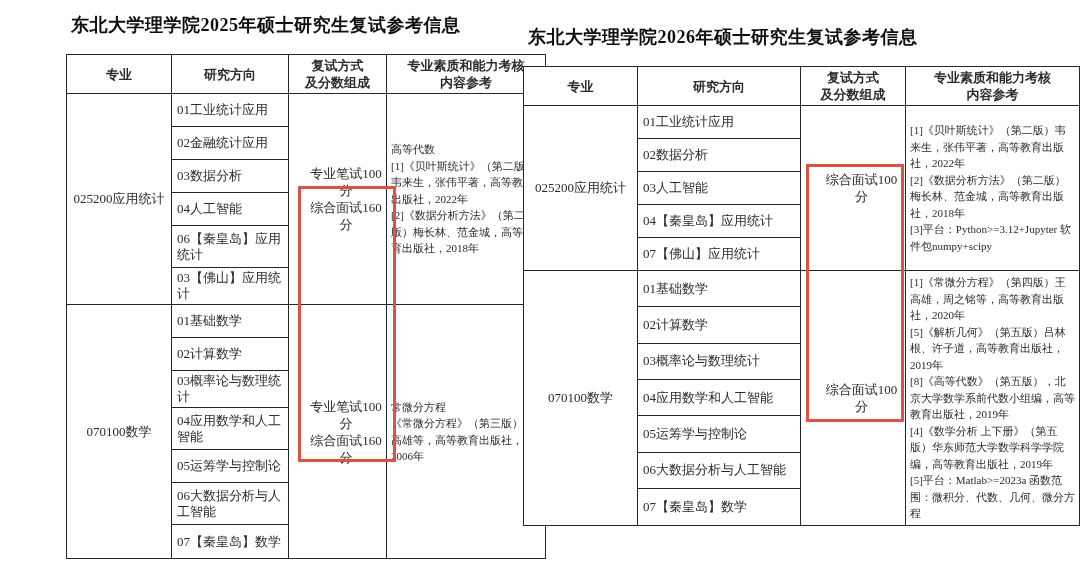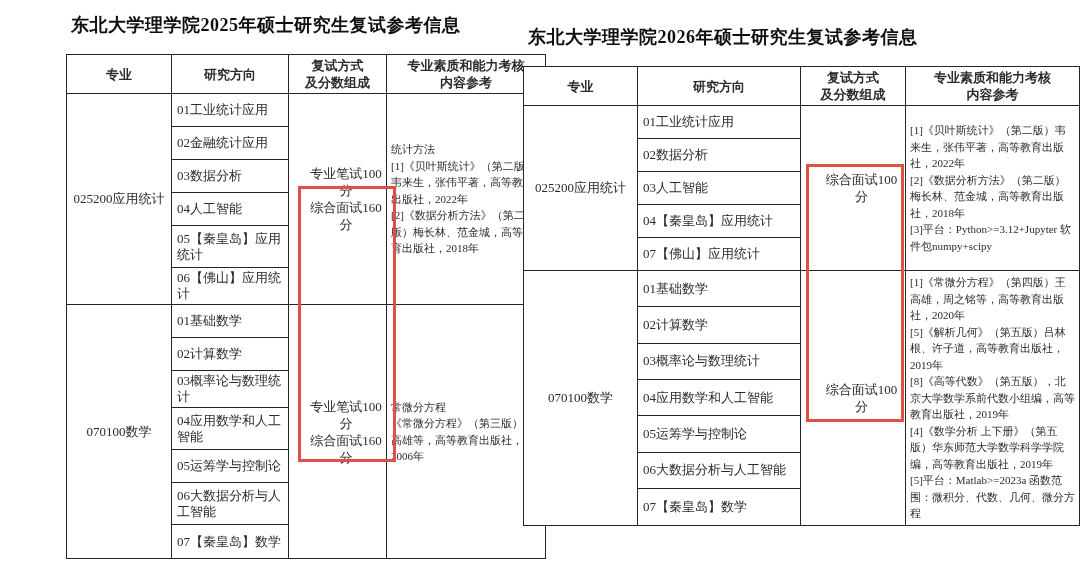--- a/index.html
+++ b/index.html
@@ -74,39 +74,39 @@
     </tr>
 
     <tr style="height:33px">
       <td class="major" rowspan="6">025200应用统计</td>
       <td class="dir">01工业统计应用</td>
       <td class="exam" rowspan="6">
         <div>专业笔试100分</div>
         <div>综合面试160分</div>
       </td>
       <td class="ref" rowspan="6">
-        <div>统计方法</div>
+        <div>高等代数</div>
         <div>[1]《贝叶斯统计》（第二版）韦来生，张伟平著，高等教育出版社，2022年</div>
         <div>[2]《数据分析方法》（第二版）梅长林、范金城，高等教育出版社，2018年</div>
       </td>
     </tr>
     <tr style="height:33px">
           <td class="dir">02金融统计应用</td>
         </tr>
     <tr style="height:33px">
           <td class="dir">03数据分析</td>
         </tr>
     <tr style="height:33px">
           <td class="dir">04人工智能</td>
         </tr>
     <tr style="height:42px">
-          <td class="dir">05【秦皇岛】应用统计</td>
-        </tr>
-    <tr style="height:33px">
-          <td class="dir">06【佛山】应用统计</td>
+          <td class="dir">06【秦皇岛】应用统计</td>
+        </tr>
+    <tr style="height:33px">
+          <td class="dir">03【佛山】应用统计</td>
         </tr>
 
     <tr style="height:33px">
       <td class="major" rowspan="7">070100数学</td>
       <td class="dir">01基础数学</td>
       <td class="exam" rowspan="7">
         <div>专业笔试100分</div>
         <div>综合面试160分</div>
       </td>
       <td class="ref" rowspan="7">

